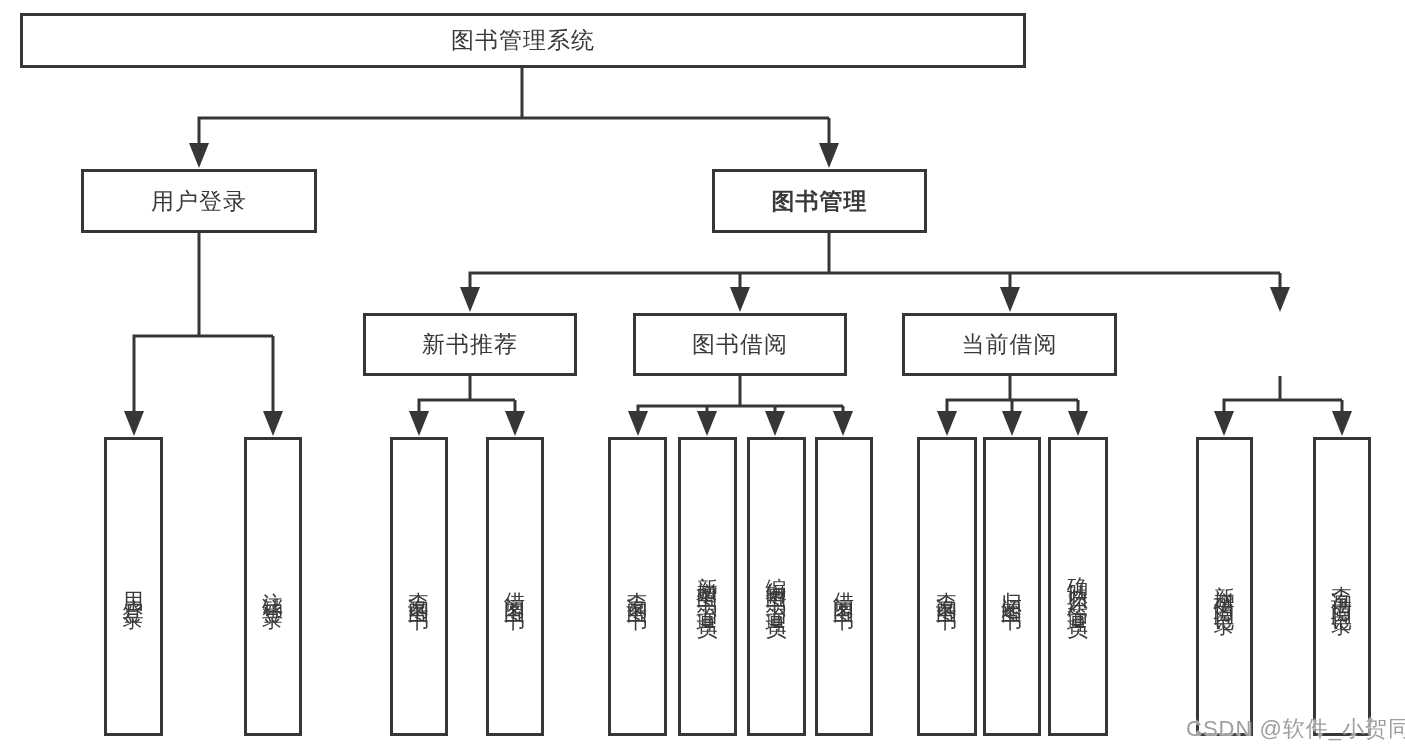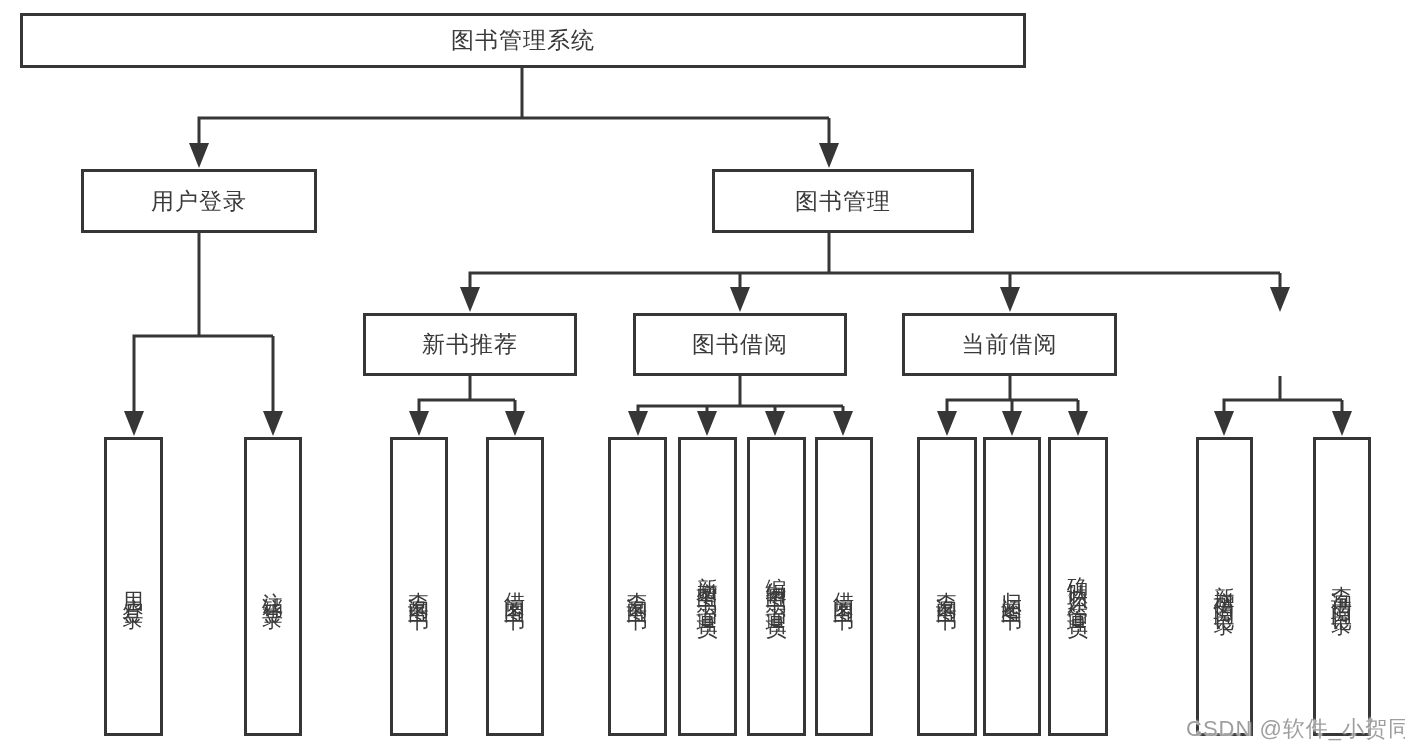--- a/index.html
+++ b/index.html
@@ -34,21 +34,21 @@
     writing-mode: vertical-rl;
     text-orientation: mixed;
     font-size: 21px;
     letter-spacing: 6px;
     line-height: 1;
     white-space: nowrap;
   }
   
   #node-root            { left: 20px;   top: 13px;  width: 1006px; height: 55px; }
   #node-user-login      { left: 81px;   top: 169px; width: 236px;  height: 64px; }
-  #node-book-management { left: 712px;  top: 169px; width: 262px;  height: 64px; }
+  #node-book-management { left: 712px;  top: 169px; width: 215px;  height: 64px; font-weight: bold; }
   #node-new-book-recommend { left: 363px;  top: 313px; width: 214px; height: 63px; text-align: center; }
   #node-book-borrow        { left: 633px;  top: 313px; width: 214px; height: 63px; }
   #node-current-borrow     { left: 902px;  top: 313px; width: 215px; height: 63px; }
   #node-borrow-records     { left: 1172px; top: 313px; width: 215px; height: 63px; }
   
   .leaf { top: 437px; height: 299px; }
   #leaf-login          { left: 104px;  width: 59px; }
   #leaf-logout         { left: 244px;  width: 58px; }
   #leaf-newbooks-query  { left: 390px;  width: 58px; }
   #leaf-newbooks-borrow { left: 486px;  width: 58px; }

